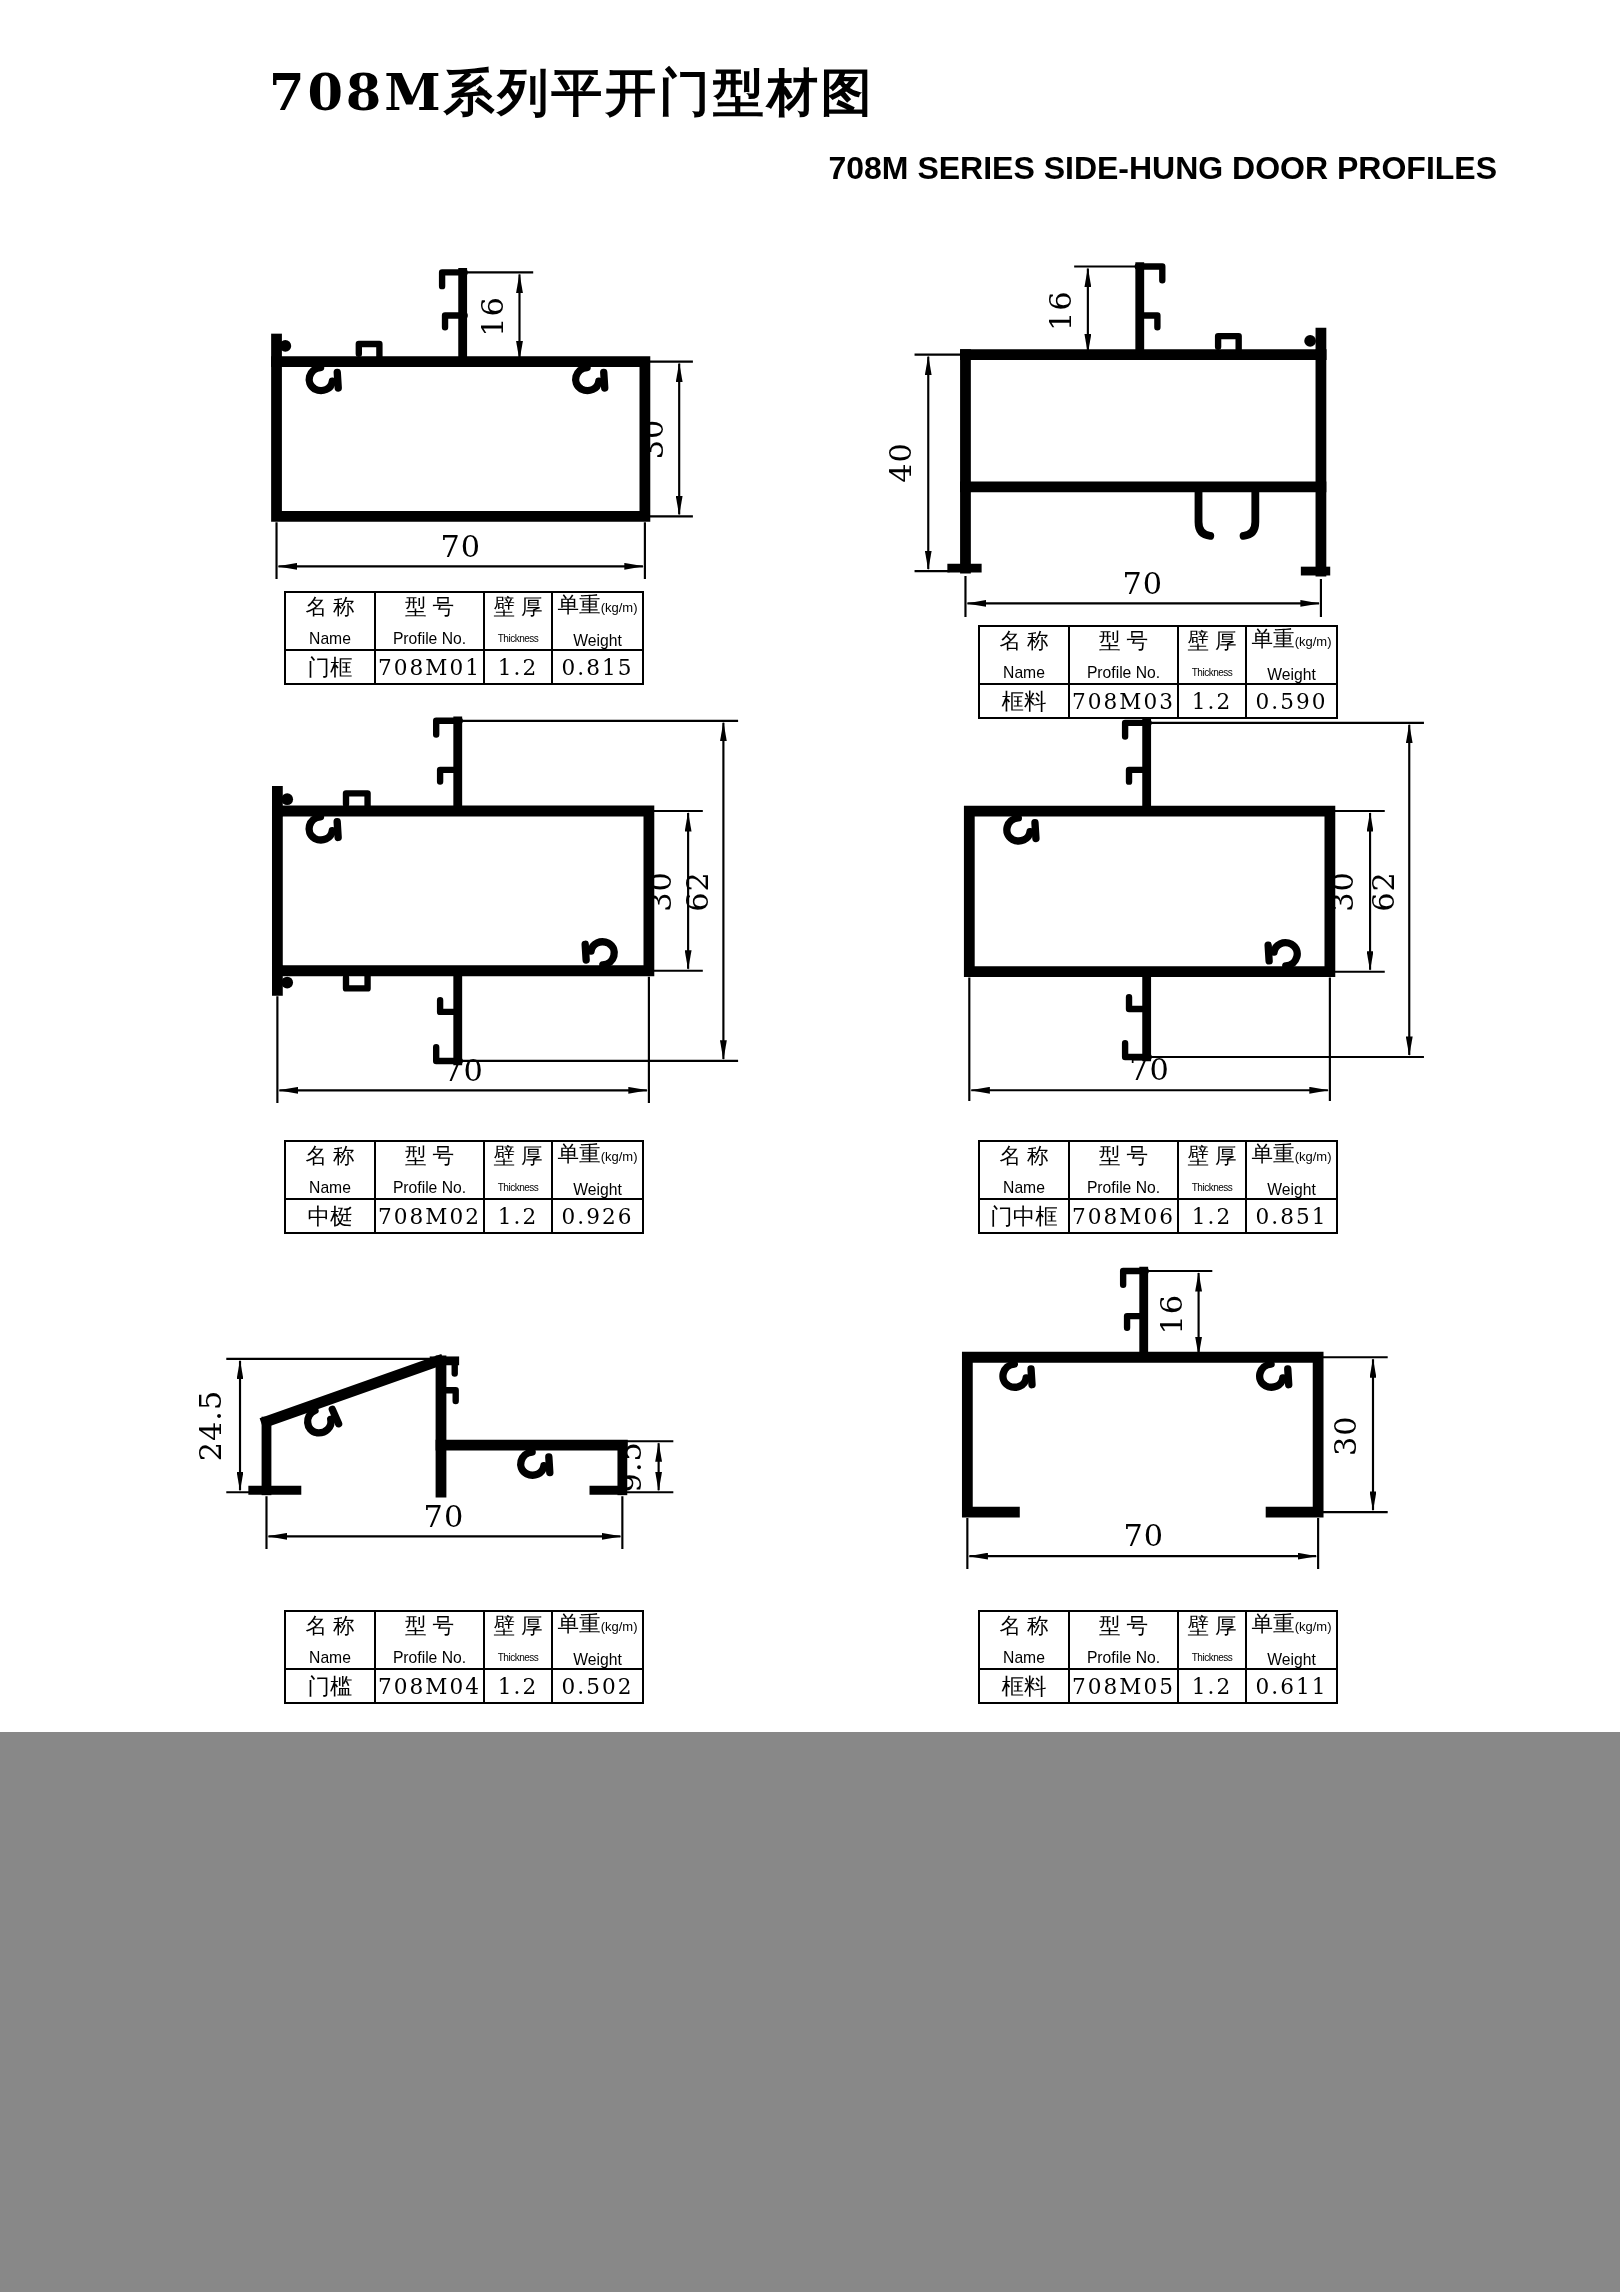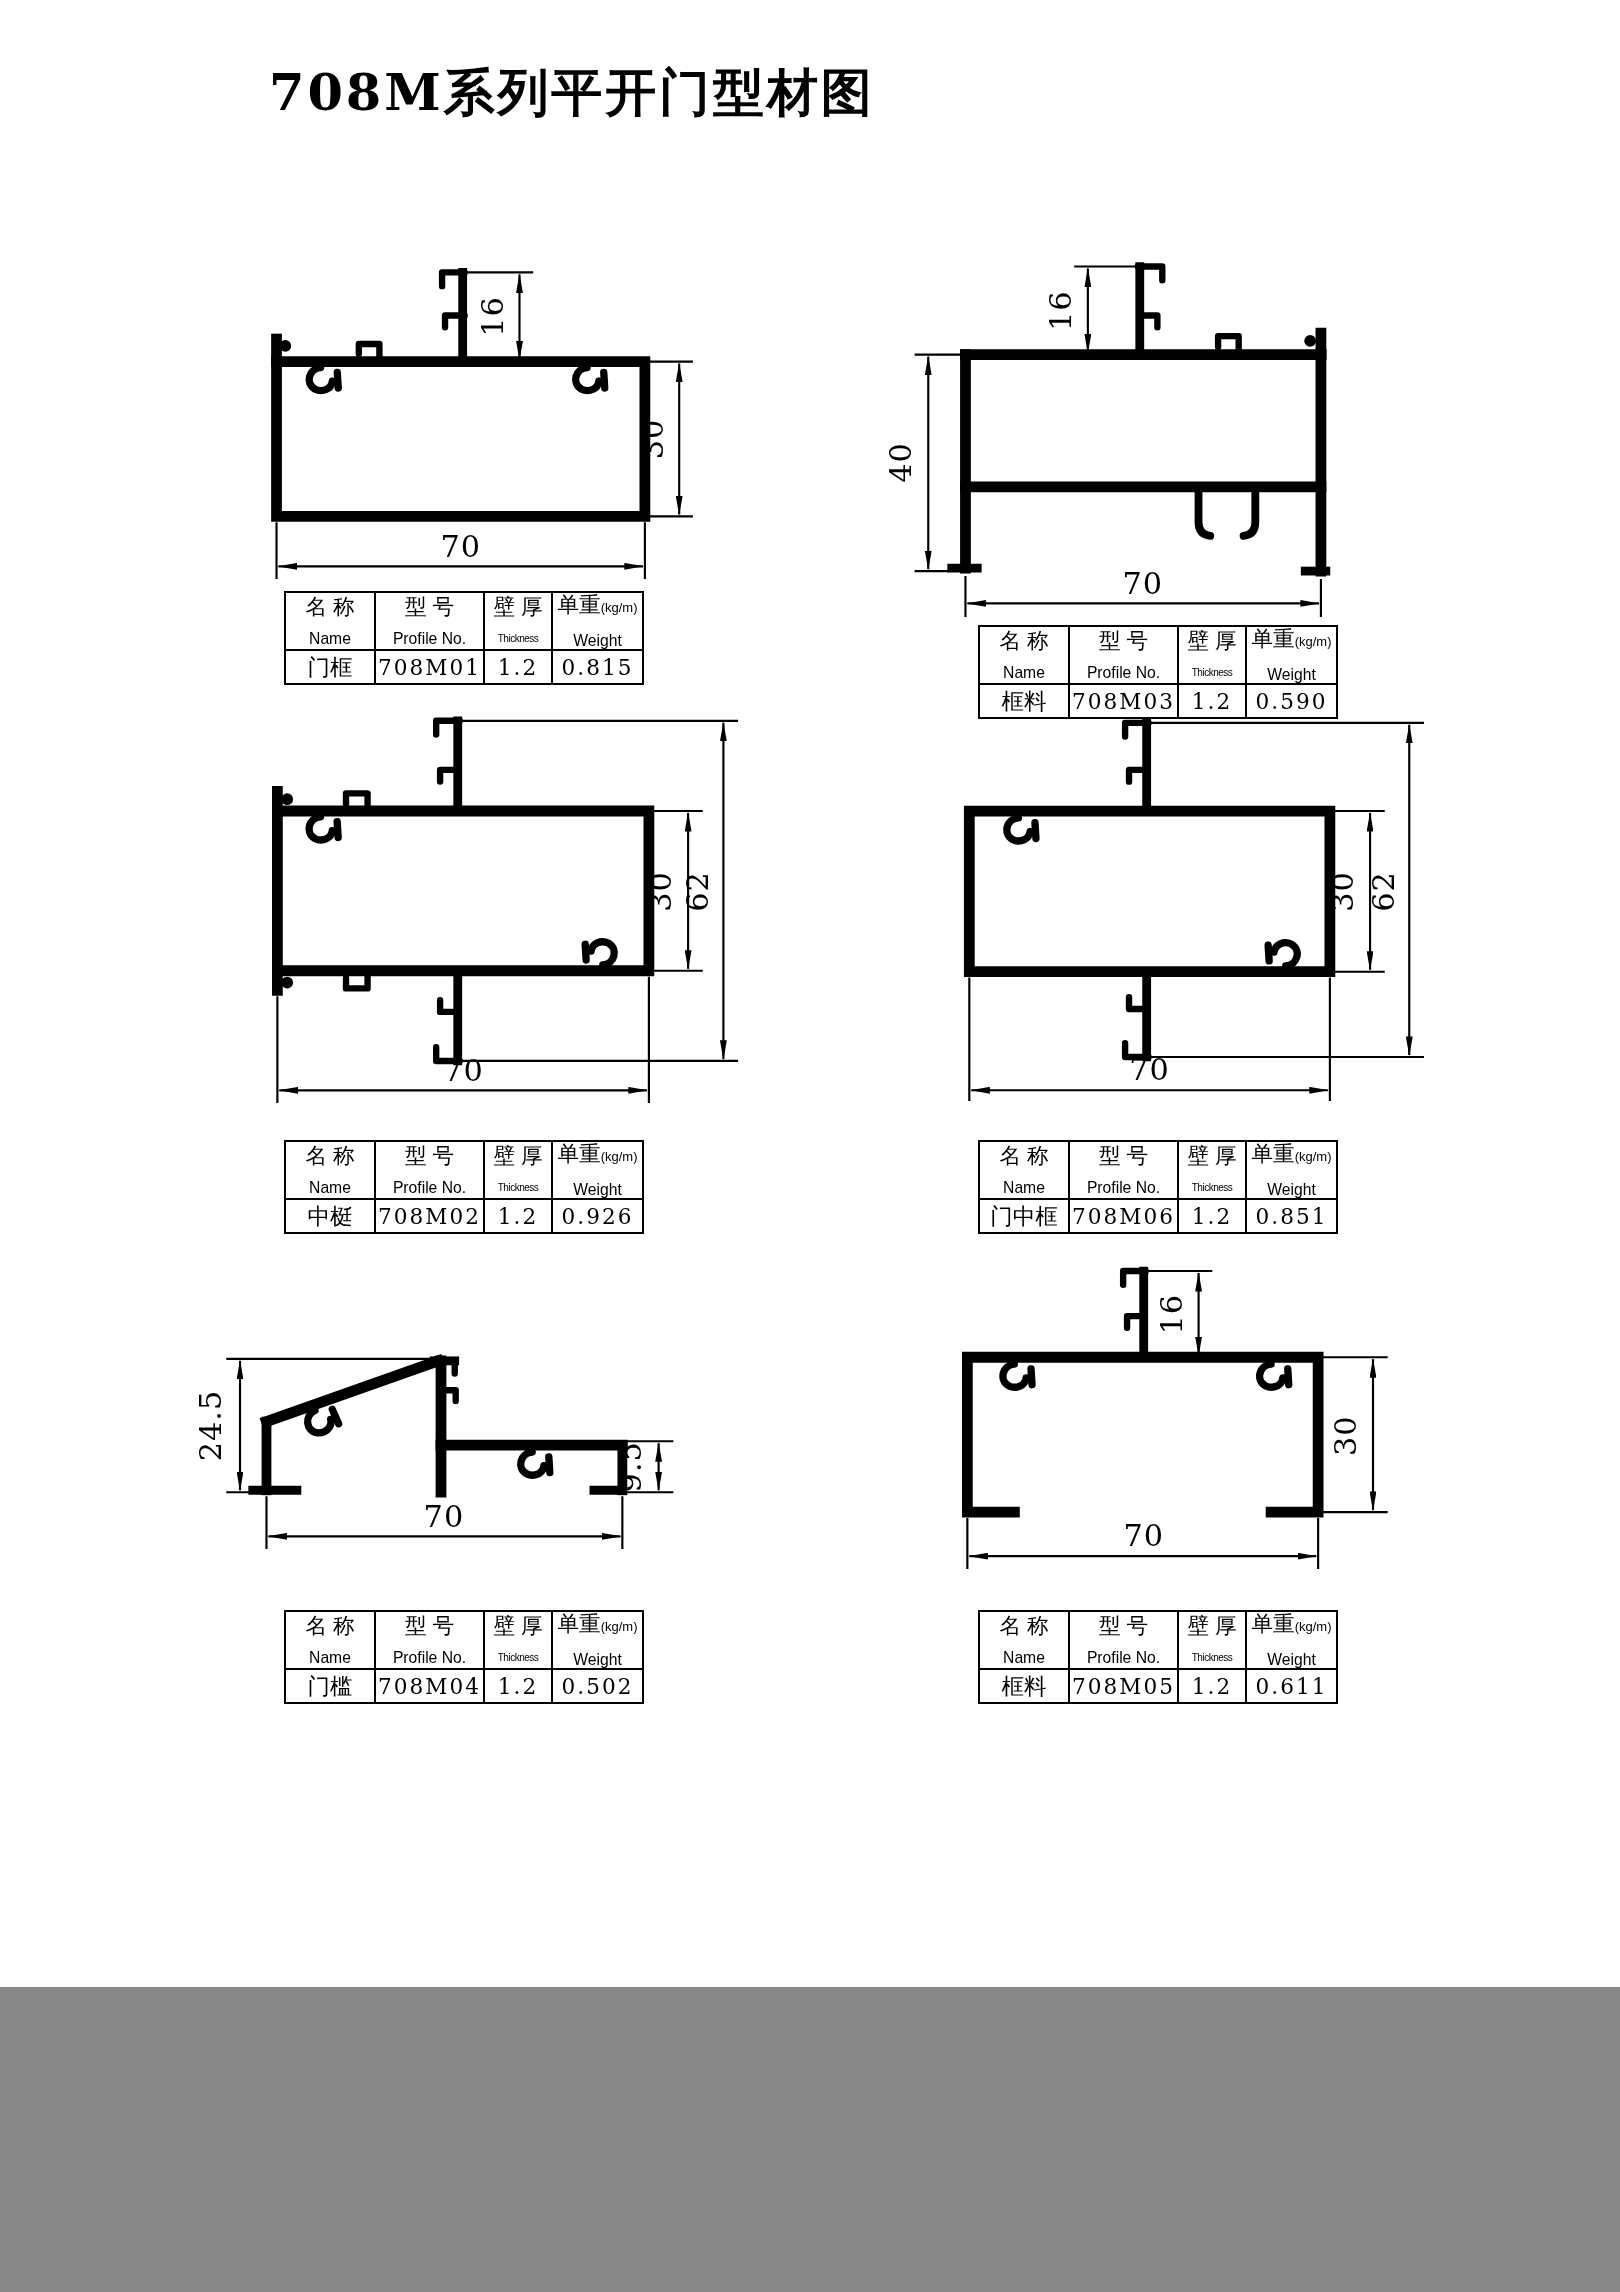--- a/index.html
+++ b/index.html
@@ -1,16 +1,16 @@
 <!DOCTYPE html>
 <html><head>
 <meta charset="utf-8">
 <style>
   html,body{margin:0;padding:0;background:#888;}
-  #page{position:relative;width:1620px;height:1987px;background:#ffffff;overflow:hidden;
+  #page{position:relative;width:1620px;height:1732px;background:#ffffff;overflow:hidden;
         font-family:"Liberation Sans",sans-serif;color:#000;}
   
   .title{position:absolute;left:269px;top:59px;font-family:"DejaVu Serif",serif;
          font-weight:bold;font-size:51px;letter-spacing:2.9px;white-space:nowrap;}
   .subtitle{position:absolute;right:123px;top:150px;font-family:"Liberation Sans",sans-serif;
             font-weight:bold;font-size:32px;white-space:nowrap;}
   
   svg.draw{position:absolute;overflow:visible;}
   .w11{stroke:#000;stroke-width:11;fill:none;stroke-linecap:square;stroke-linejoin:miter;}
   .w10{stroke:#000;stroke-width:10;fill:none;stroke-linecap:square;}
@@ -34,20 +34,21 @@
   .unit{font-size:13px;}
   .cname{font-size:22.5px;margin-top:12px;}
   .num{font-family:"DejaVu Serif",serif;font-size:21.6px;letter-spacing:2px;}
 </style>
 </head>
 <body>
 
 <div id="page">
 
   <div class="title">708M系列平开门型材图</div>
+  <div class="subtitle">708M SERIES SIDE-HUNG DOOR PROFILES</div>
 
   <svg class="draw" style="left:240px;top:245px" width="510" height="338" viewBox="0 0 520 345">
     <defs>
       <marker id="ar1" viewBox="0 0 20 7" refX="19" refY="3.5" markerWidth="20" markerHeight="7" markerUnits="userSpaceOnUse" orient="auto-start-reverse">
           <path d="M0 0L20 3.5L0 7Z" fill="#000"></path>
         </marker>
       <g id="hk1" class="hook">
           <path d="M-2 1C-14 2 -18 17 -8 23C0 27 9 23 10 15"></path>
           <path d="M15 6L16 22"></path>
         </g>

